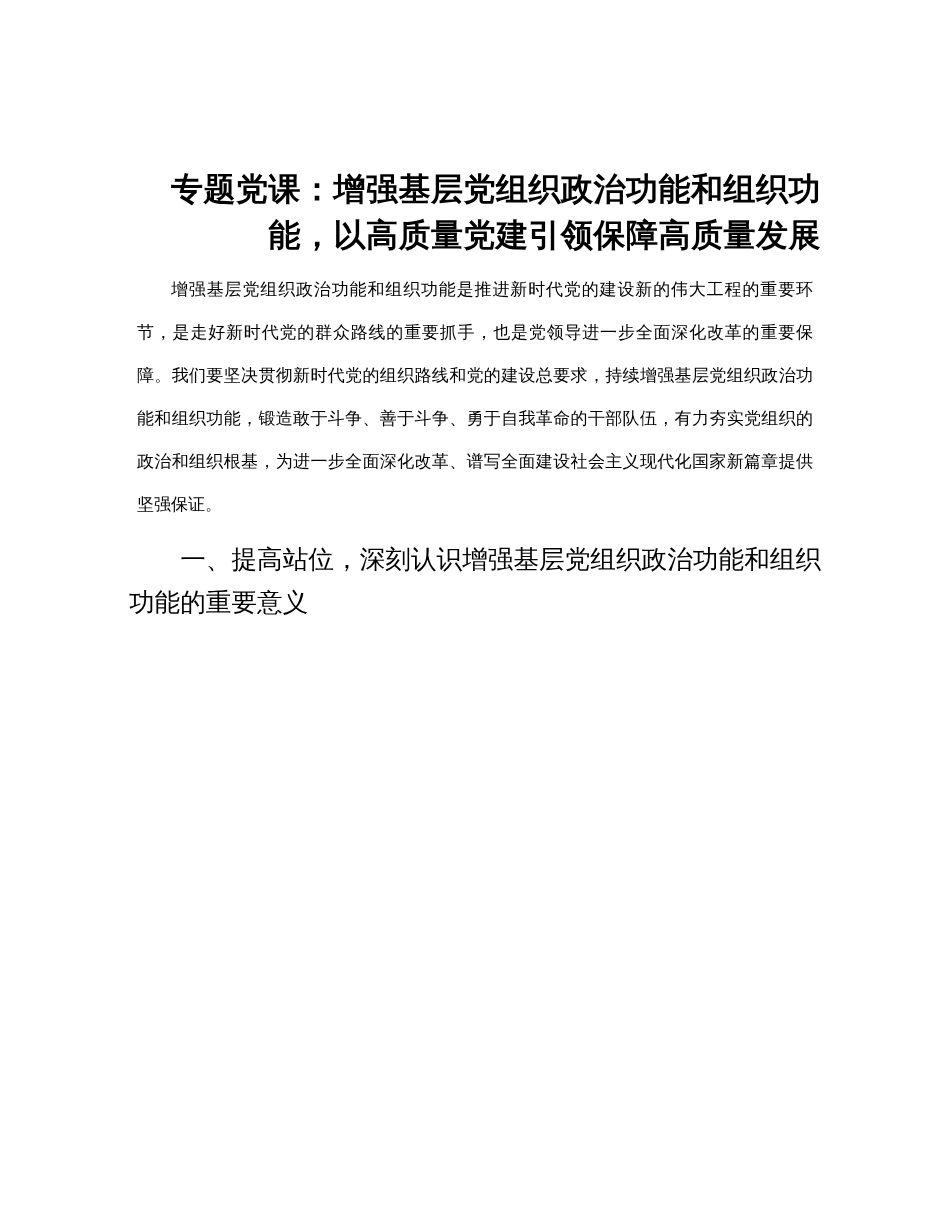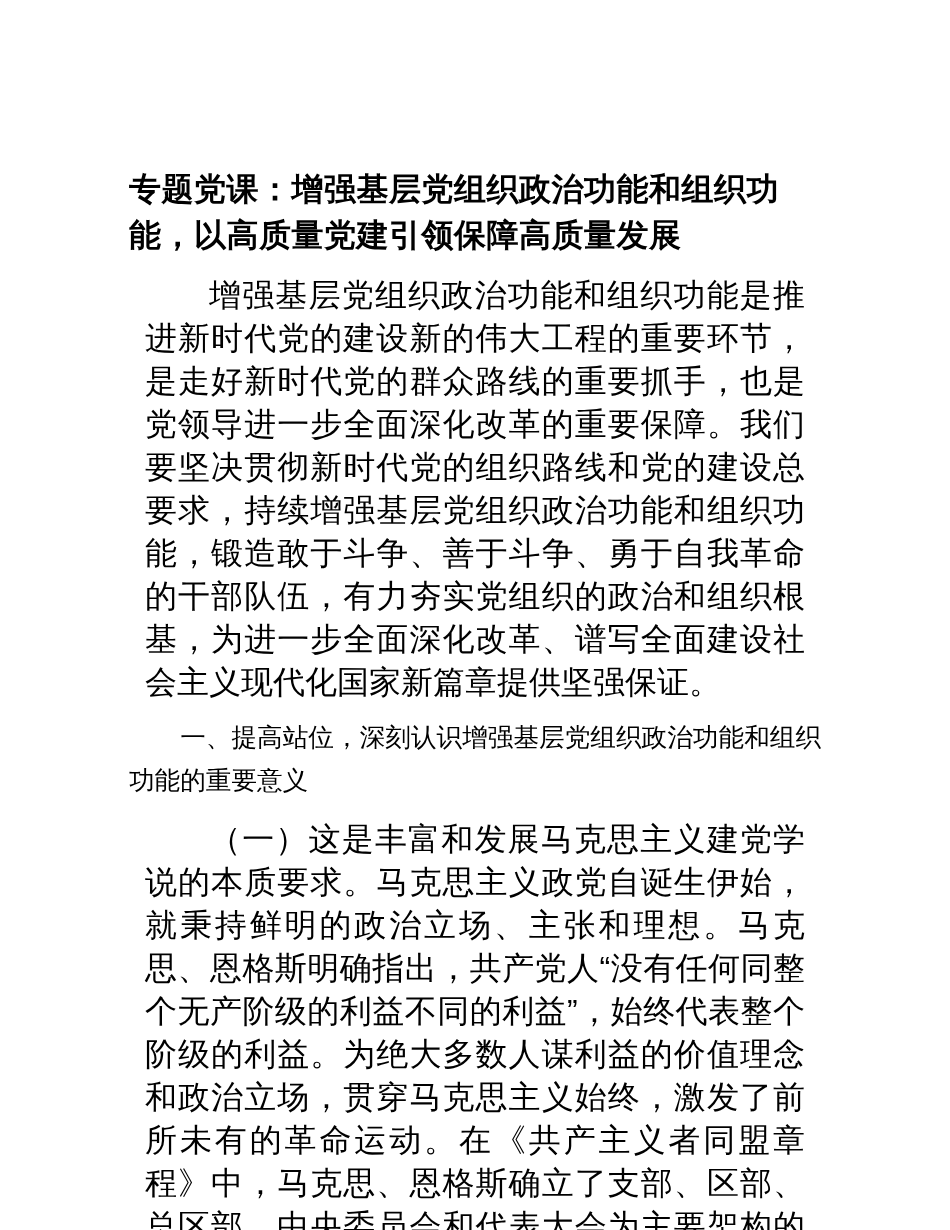--- a/index.html
+++ b/index.html
@@ -16,33 +16,33 @@
     color: #000000;
     box-sizing: border-box;
     padding: 166px 129px 0 129px;
     overflow: hidden;
   }
   .doc-title {
     font-family: "Liberation Sans", sans-serif;
     font-weight: 700;
     font-size: 32px;
     line-height: 46px;
-    text-align: left;
+    text-align: right;
     letter-spacing: 0.5px;
     margin: 0 0 10px 0;
     color: #000000;
   }
   .doc-para {
-    font-family: Liberation Sans, sans-serif;
+    font-family: Liberation Serif, serif;
     font-weight: 400;
-    font-size: 32px;
+    font-size: 17px;
     line-height: 43px;
     text-align: justify;
     text-indent: 2em;
-    margin: 16px;
+    margin: 8px;
     color: #000000;
     word-break: normal;
   }
   .doc-para.intro {
     margin-bottom: 12px;
   }
   .doc-heading {
     font-family: "Liberation Serif", serif;
     font-weight: 400;
     font-size: 25.6px;
@@ -56,14 +56,13 @@
 </head>
 <body>
 
 <div class="page">
   <h1 class="doc-title">专题党课：增强基层党组织政治功能和组织功能，以高质量党建引领保障高质量发展</h1>
 
   <p class="doc-para intro">增强基层党组织政治功能和组织功能是推进新时代党的建设新的伟大工程的重要环节，是走好新时代党的群众路线的重要抓手，也是党领导进一步全面深化改革的重要保障。我们要坚决贯彻新时代党的组织路线和党的建设总要求，持续增强基层党组织政治功能和组织功能，锻造敢于斗争、善于斗争、勇于自我革命的干部队伍，有力夯实党组织的政治和组织根基，为进一步全面深化改革、谱写全面建设社会主义现代化国家新篇章提供坚强保证。</p>
 
   <h2 class="doc-heading">一、提高站位，深刻认识增强基层党组织政治功能和组织功能的重要意义</h2>
 
-  <p class="doc-para">（一）这是丰富和发展马克思主义建党学说的本质要求。马克思主义政党自诞生伊始，就秉持鲜明的政治立场、主张和理想。马克思、恩格斯明确指出，共产党人“没有任何同整个无产阶级的利益不同的利益”，始终代表整个阶级的利益。为绝大多数人谋利益的价值理念和政治立场，贯穿马克思主义始终，激发了前所未有的革命运动。在《共产主义者同盟章程》中，马克思、恩格斯确立了支部、区部、总区部、中央委员会和代表大会为主要架构的组织体系。随着实践发展，马克思主义无产阶级政党建设理论日益强调组织建设的关键作用，推动</p>
 </div>
 
 </body></html>

